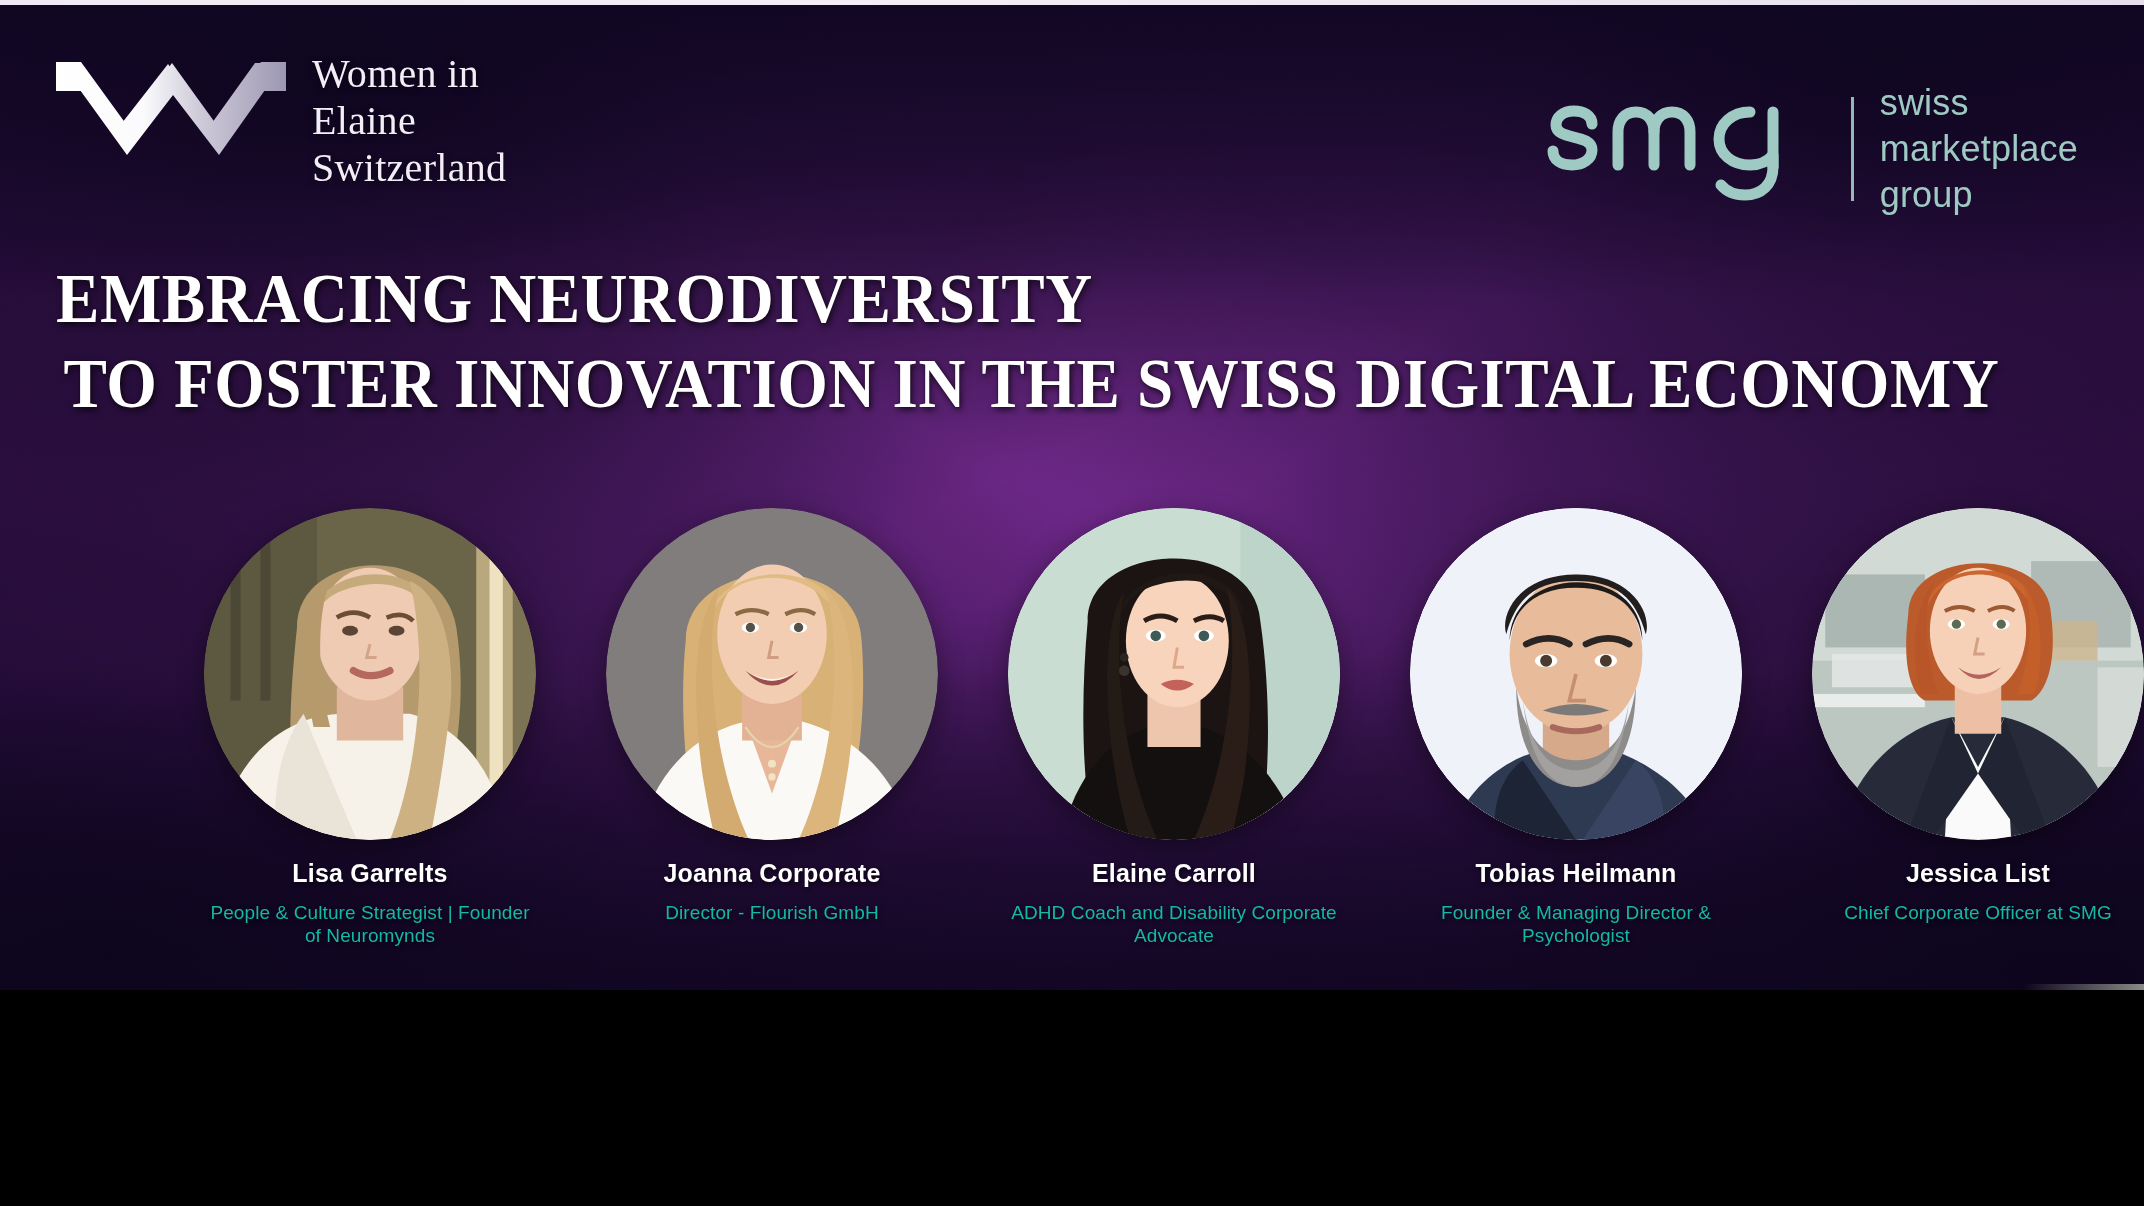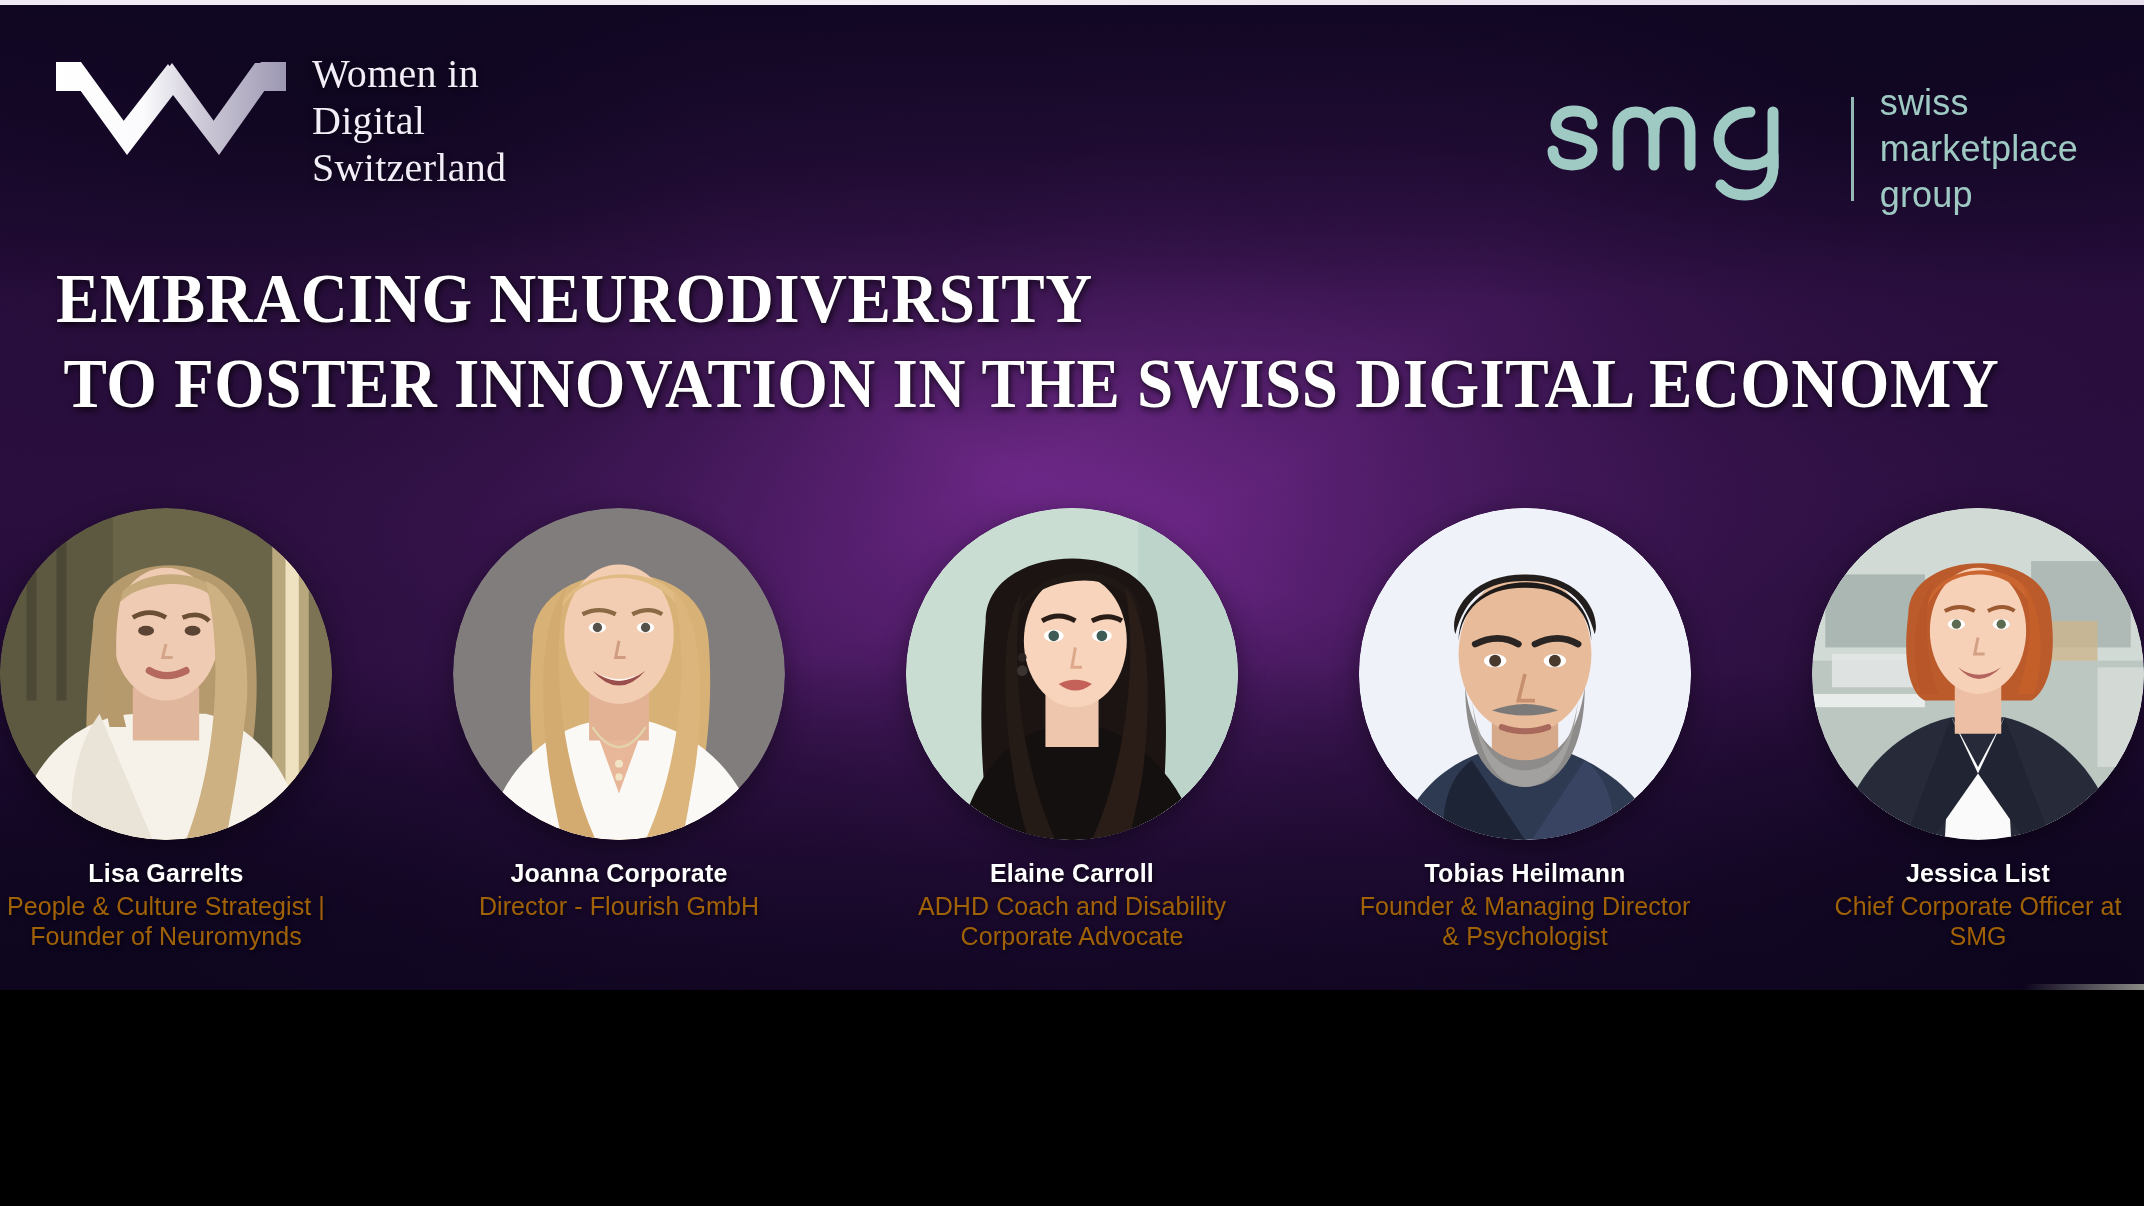--- a/index.html
+++ b/index.html
@@ -73,34 +73,34 @@
     font-size:70px; line-height:1.16; letter-spacing:.5px;
     transform:scaleX(.93); transform-origin:left center;
     text-shadow:2px 3px 7px rgba(0,0,0,.70), 0 0 2px rgba(0,0,0,.5);
     white-space:nowrap;
   }
   .title-line.l2{ margin-top:4px; padding-left:8px; }
 
   
   .speakers{
     position:absolute; left:0; right:0; top:508px; height:450px;
-    display:flex; justify-content:space-between; align-items:flex-start; z-index:20;
+    display:flex; justify-content:flex-end; align-items:flex-start; gap:70px; z-index:20;
   }
   .spk{ width:332px; display:flex; flex-direction:column; align-items:center; }
   .spk-photo{
     width:332px; height:332px; border-radius:50%; overflow:hidden; position:relative;
     box-shadow:0 6px 26px rgba(0,0,0,.40);
   }
   .spk-photo svg{ display:block; width:100%; height:100%; }
   .spk-name{
     margin-top:19px; color:#ffffff; font-weight:700; font-size:25px; letter-spacing:.2px;
     text-shadow:1px 2px 4px rgba(0,0,0,.65); text-align:center; line-height:1.18;
   }
   .spk-role{
-    margin-top:2px; color:#a16207; font-weight:400; font-size:25px; letter-spacing:.1px;
+    margin-top:12px; color:#14b8a6; font-weight:400; font-size:19px; letter-spacing:.1px;
     text-align:center; line-height:1.22; text-shadow:1px 2px 4px rgba(0,0,0,.62);
   }
 
   
   .footer{ position:absolute; left:58px; bottom:92px; z-index:20; }
   .f-date{
     color:#ffffff; font-weight:700; font-size:36px; letter-spacing:.6px;
     text-shadow:1px 2px 6px rgba(0,0,0,.72);
   }
   .f-addr{
@@ -133,21 +133,21 @@
               <stop offset="100%" stop-color="#9d98b2"></stop>
             </linearGradient>
           </defs>
           <path fill="url(#widg)" d="M0 3 L22 3 L66 63 L112 4 L156 63 L199 3 L230 3 L230 31 L205 31 L163 92 L118 33 L72 92 L27 31 L0 31 Z"></path>
           <path fill="url(#widg)" d="M0 2 L25 2 L70 64 L116 3 L160 64 L205 2 L230 2
                L230 30 L209 30 L163 95 L117 35 L71 95 L24 30 L0 30 Z"></path>
         </svg>
       </div>
       <div class="wid-text">
         <div>Women in</div>
-        <div>Digital</div>
+        <div>Elaine</div>
         <div>Switzerland</div>
       </div>
     </div>
 
     <div class="smg-logo">
       <div class="smg-mark">
         <svg viewBox="0 0 280 118" xmlns="http://www.w3.org/2000/svg">
           <g fill="none" stroke="#9ecac3" stroke-width="11" stroke-linecap="round" stroke-linejoin="round">
 
             <path d="M47 34 C47 25 38 21 29 21 C18 21 11 27 11 35 C11 51 47 43 47 60

